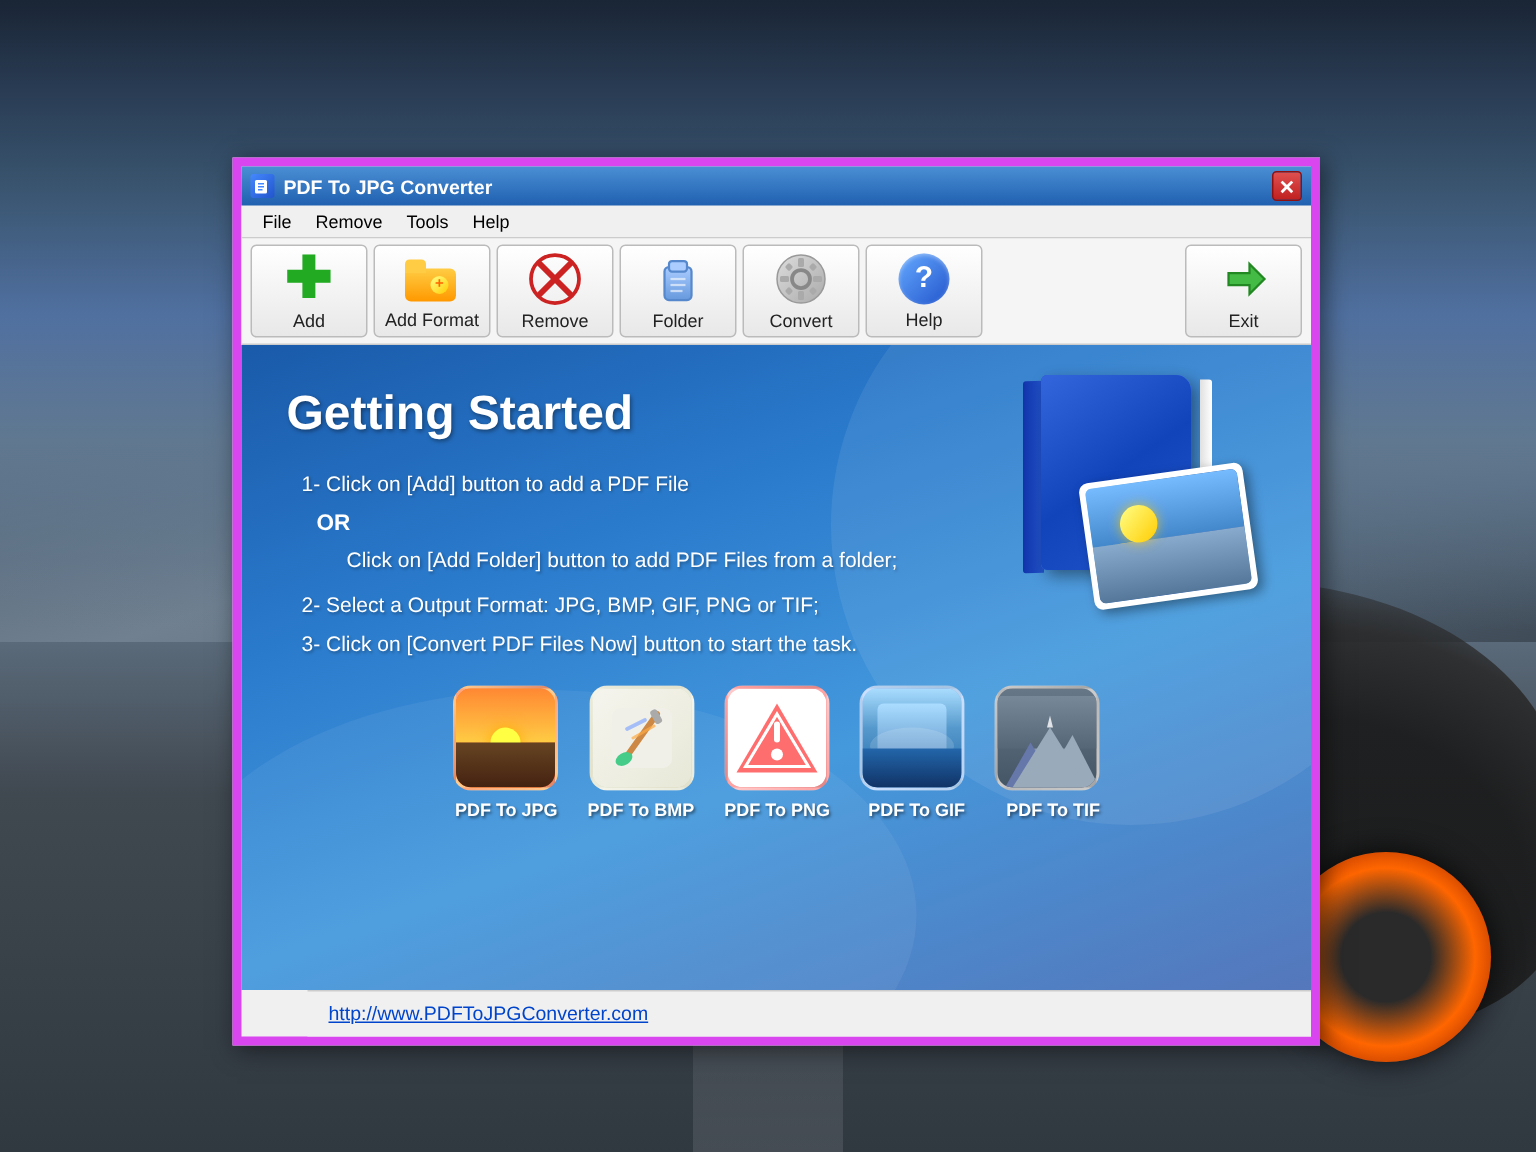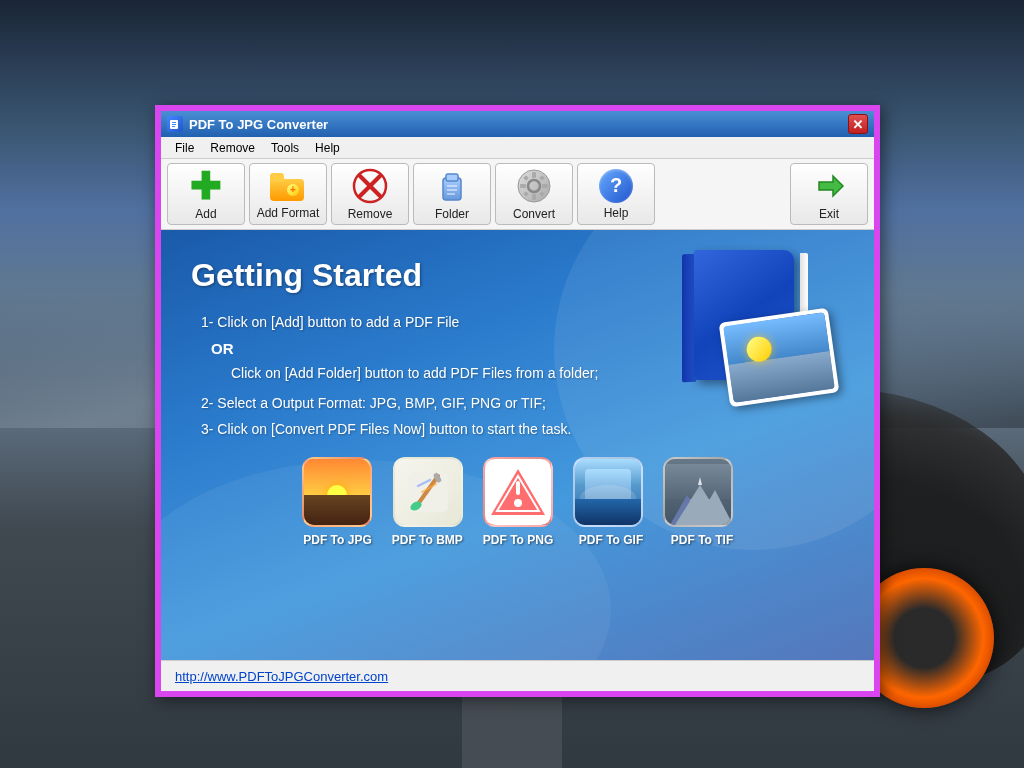--- a/index.html
+++ b/index.html
@@ -408,20 +408,21 @@
     
     .fi-tif {
       background: linear-gradient(135deg, #888888, #aaaaaa, #666666);
     }
 
     
     .status-bar {
       background: #f0f0f0;
       padding: 6px 14px;
       border-top: 1px solid #ccc;
+      margin-left: 44px;
     }
 
     .status-link {
       color: #0044cc;
       font-size: 13px;
       text-decoration: underline;
       cursor: pointer;
     }
 
     

